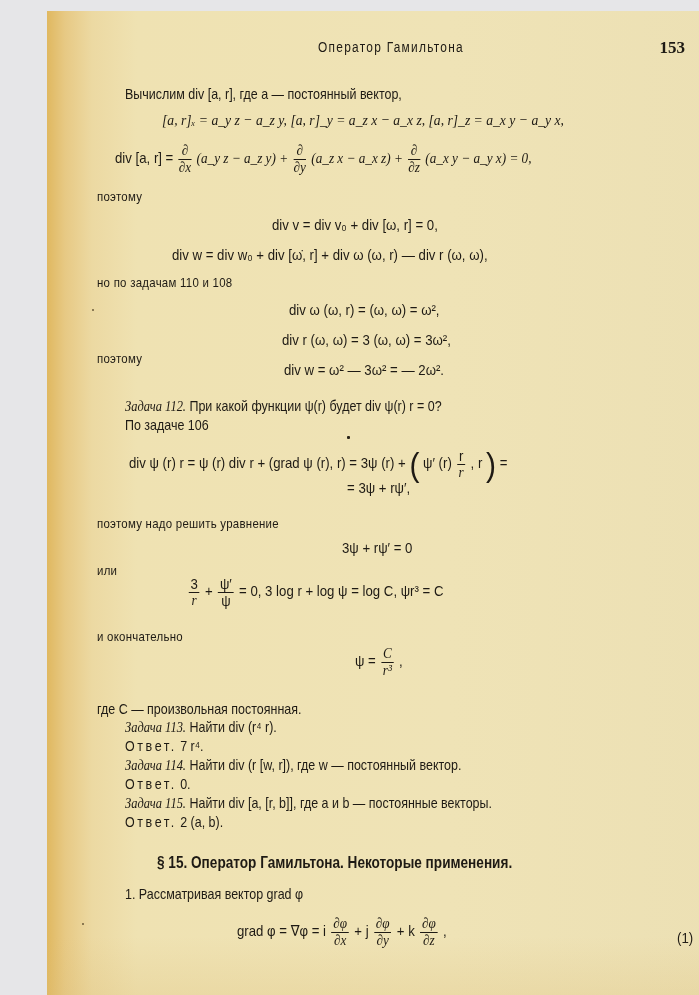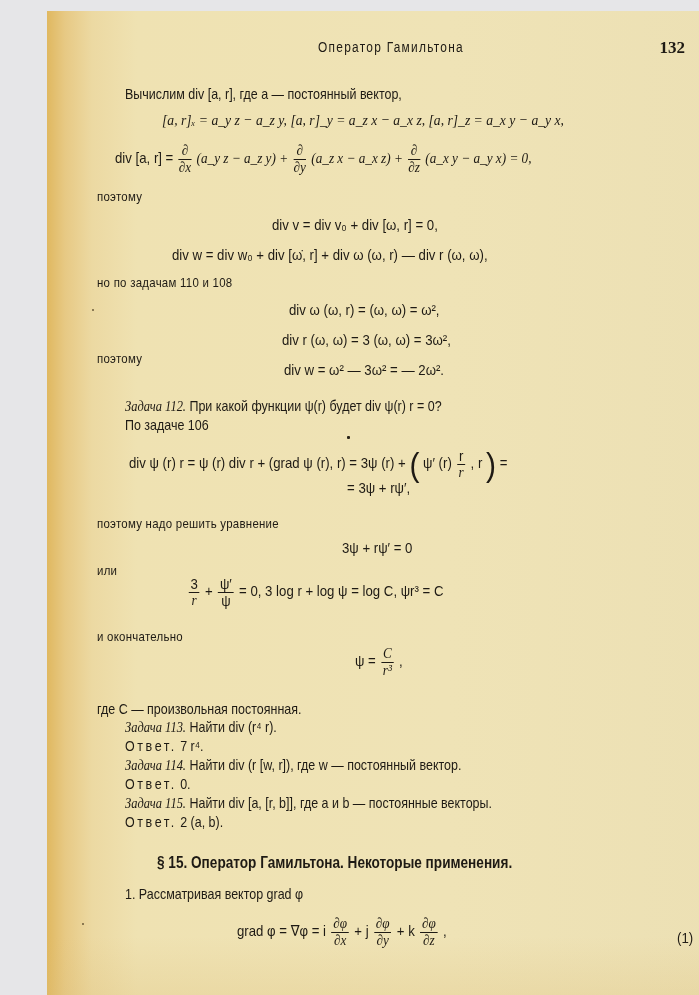--- a/index.html
+++ b/index.html
@@ -38,21 +38,21 @@
   .big-paren { font-size: 34px; vertical-align: middle; line-height: 0; font-weight: 200; }
   .section-title { font-size: 16px; font-weight: bold; font-family: "Liberation Sans", "DejaVu Sans", sans-serif; transform: scaleX(0.85); transform-origin: left top; }
   .speck { position: absolute; width: 2px; height: 2px; background: #6b5a3a; border-radius: 1px; }
 </style>
 </head>
 <body>
 
 <div class="page">
 
   <div class="abs running-head">Оператор Гамильтона</div>
-  <div class="abs page-number">132</div>
+  <div class="abs page-number">153</div>
 
   <div class="abs txt" style="left:78px; top:75px;">Вычислим div [a, r], где a — постоянный вектор,</div>
   <div class="abs formula it" style="left:115px; top:100px; font-size:15.5px;">[a, r]ₓ = a_y z − a_z y, [a, r]_y = a_z x − a_x z, [a, r]_z = a_x y − a_y x,</div>
 
   <div class="abs formula" style="left:68px; top:132px;">
     <span>div [a, r] =</span>
     <span class="frac it"><span class="num">∂</span><span>∂x</span></span>
     <span class="it">(a_y z − a_z y) +</span>
     <span class="frac it"><span class="num">∂</span><span>∂y</span></span>
     <span class="it">(a_z x − a_x z) +</span>

